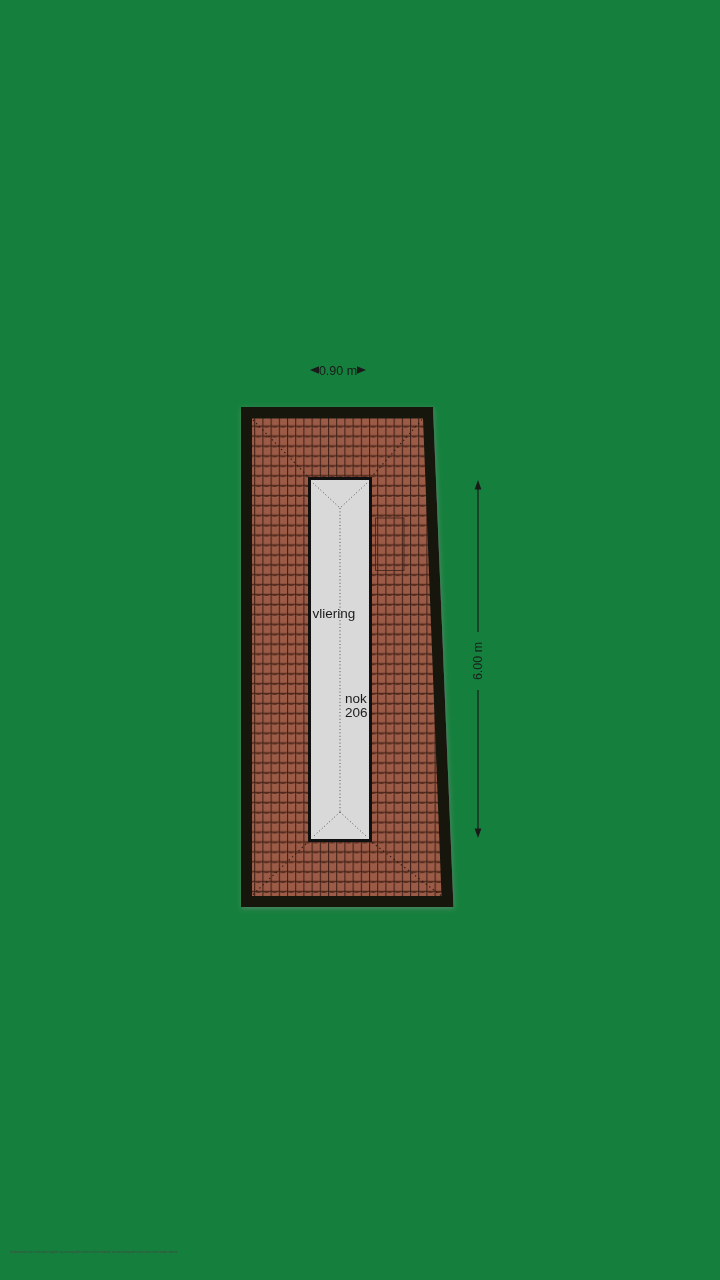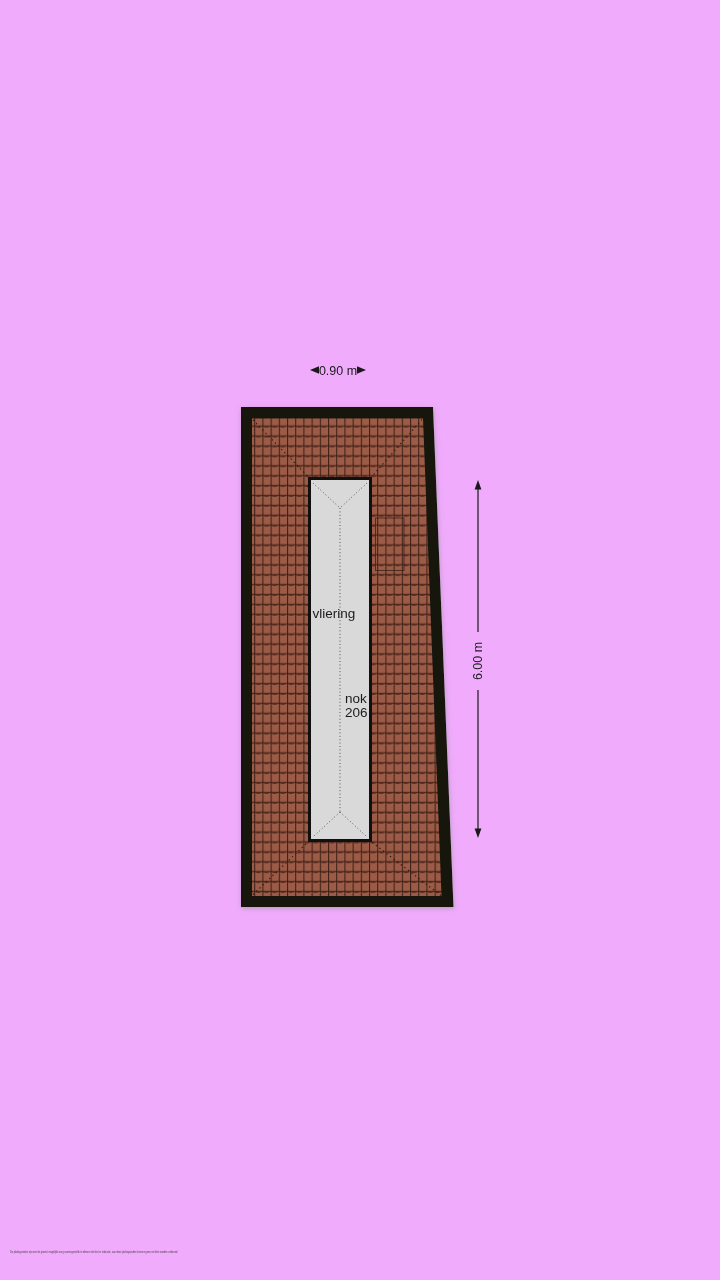--- a/index.html
+++ b/index.html
@@ -8,21 +8,21 @@
     background: #ffffff;
     width: 720px;
     height: 1280px;
     overflow: hidden;
     font-family: "Liberation Sans", sans-serif;
   }
   .page {
     position: relative;
     width: 720px;
     height: 1280px;
-    background: #f0abfc;
+    background: #15803d;
   }
   svg { display: block; }
   text {
     font-family: "Liberation Sans", sans-serif;
   }
 </style>
 </head>
 <body>
 
 <div class="page">

